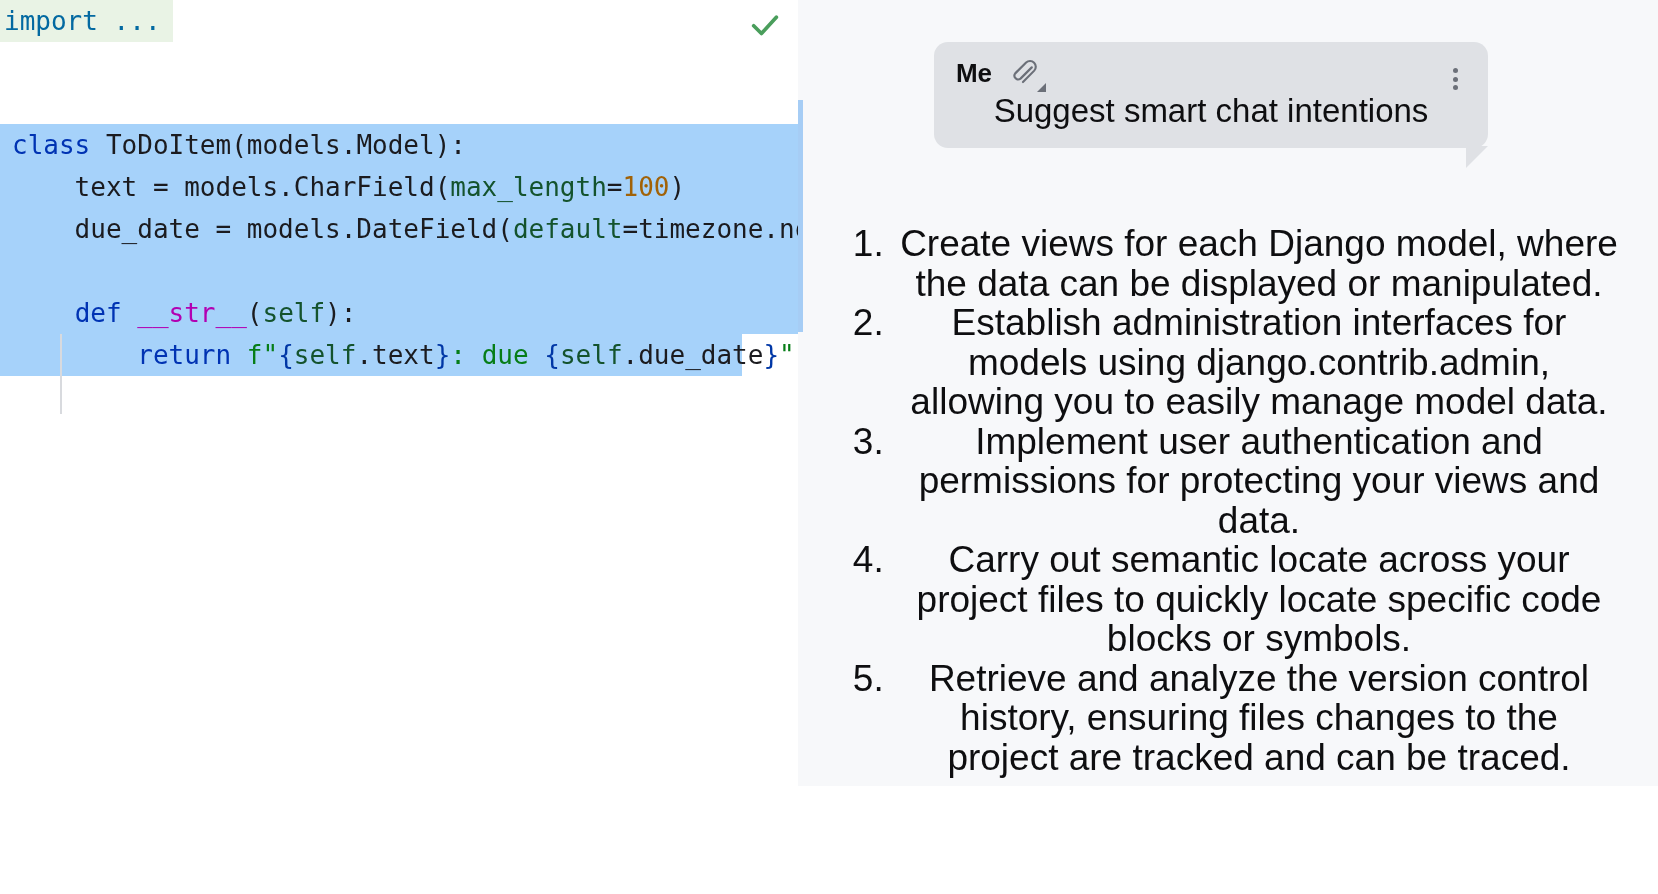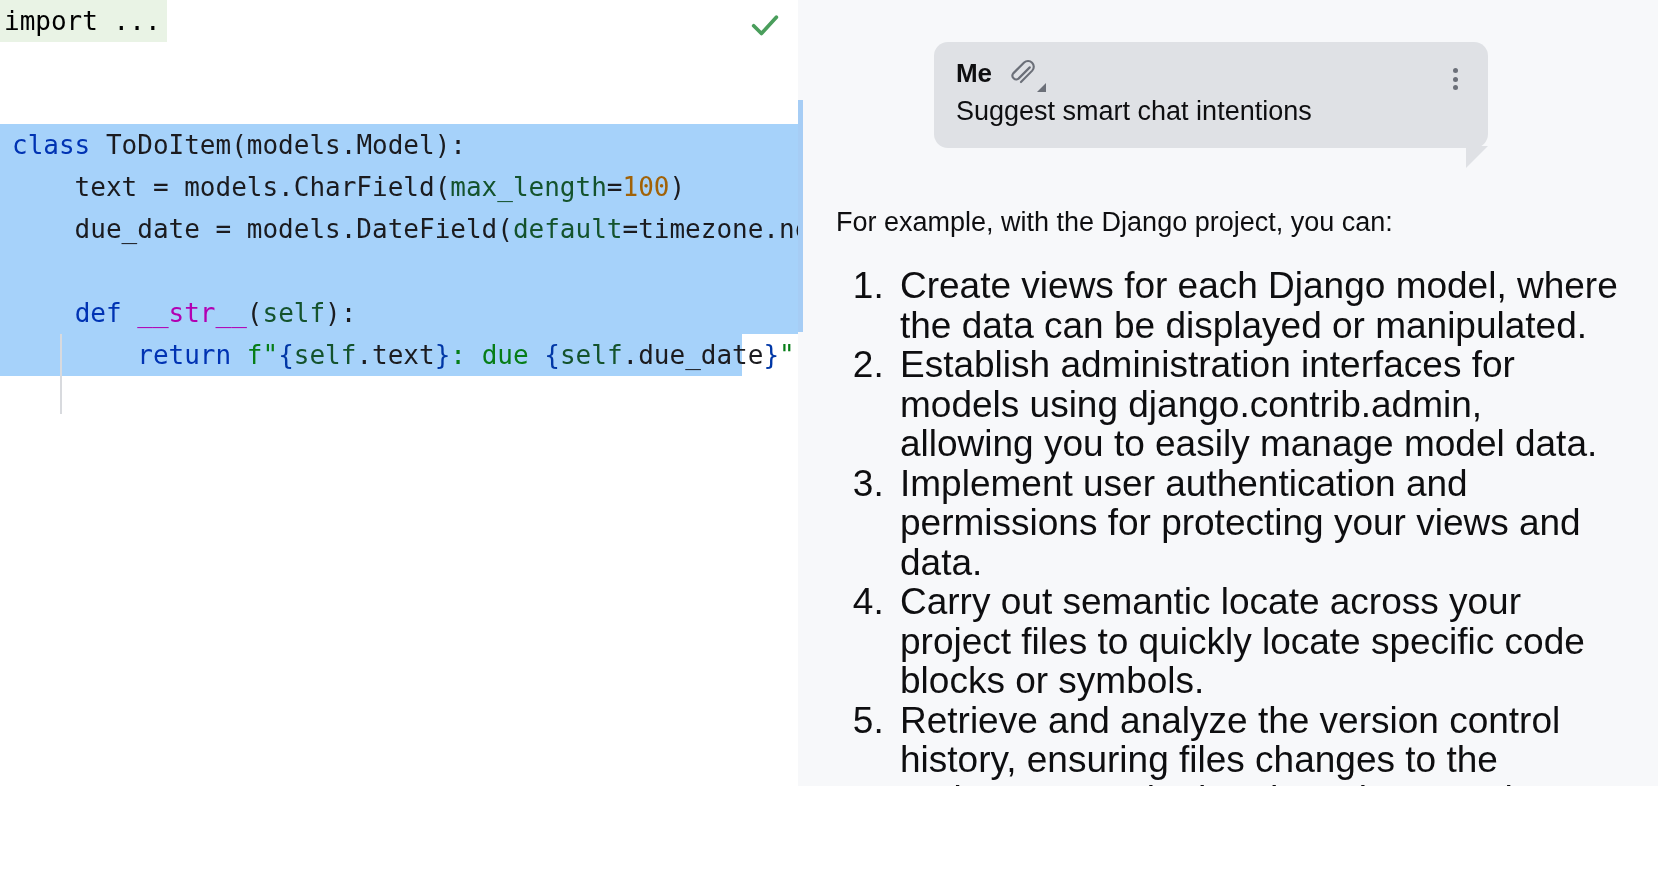--- a/index.html
+++ b/index.html
@@ -19,25 +19,25 @@
     overflow: hidden;
     flex: 0 0 798px;
   }
   .code-line { position: relative; height: 42px; padding-left: 4px; }
 
   
   #fold-row { position: absolute; top: 0; left: 0; height: 42px; }
   #fold-chip {
     display: inline-block;
     background: #e9f3e5;
-    padding: 0 6px 0 4px;
+    padding: 0 12px 0 4px;
     font-family: "DejaVu Sans Mono", monospace;
     font-size: 26px;
     line-height: 42px;
-    color: #000000;
+    color: #0369a1;
   }
 
   
   #selection-block {
     position: absolute;
     left: 0; top: 124px;
     width: 798px;
     background: #a6d2fa;
   }
   #sel-last-line {
@@ -78,20 +78,21 @@
     width: 34px; height: 34px;
   }
 
   
   #chat-pane {
     position: relative;
     width: 860px; height: 786px;
     background: #f7f8fa;
     flex: 0 0 860px;
     overflow: hidden;
+    text-align: center;
   }
 
   
   #user-message {
     position: absolute;
     left: 136px; top: 42px;
     width: 554px;
     background: #dfe1e5;
     border-radius: 14px;
     padding: 16px 22px 18px 22px;
@@ -118,21 +119,21 @@
     align-items: center; justify-content: space-between;
     padding: 4px 0;
   }
   #more-menu-icon span {
     display: block; width: 5px; height: 5px;
     border-radius: 50%;
     background: #6c7079;
   }
   #user-msg-text {
     margin-top: 4px;
-    font-size: 27px; line-height: 38px;
+    font-size: 33px; line-height: 38px;
     color: #0e0e10;
     white-space: nowrap;
   }
   #bubble-tail {
     position: absolute;
     right: 0; bottom: -20px;
     width: 0; height: 0;
     border-left: 22px solid #dfe1e5;
     border-bottom: 22px solid transparent;
   }
@@ -222,21 +223,20 @@
         </span>
       </div>
       <div id="user-msg-text">Suggest smart chat intentions</div>
       <div id="bubble-tail"></div>
     </div>
 
     <div id="assistant-message">
       <div id="assistant-accent"></div>
 
 
-      <div id="assistant-intro">For example, with the Django project, you can:</div>
 
       <ol id="assistant-list">
           <li>Create views for each Django model, where the data can be displayed or manipulated.</li>
           <li>Establish administration interfaces for models using django.contrib.admin, allowing you to easily manage model data.</li>
           <li>Implement user authentication and permissions for protecting your views and data.</li>
           <li>Carry out semantic locate across your project files to quickly locate specific code blocks or symbols.</li>
           <li>Retrieve and analyze the version control history, ensuring files changes to the project are tracked and can be traced.</li>
         </ol>
     </div>
 

